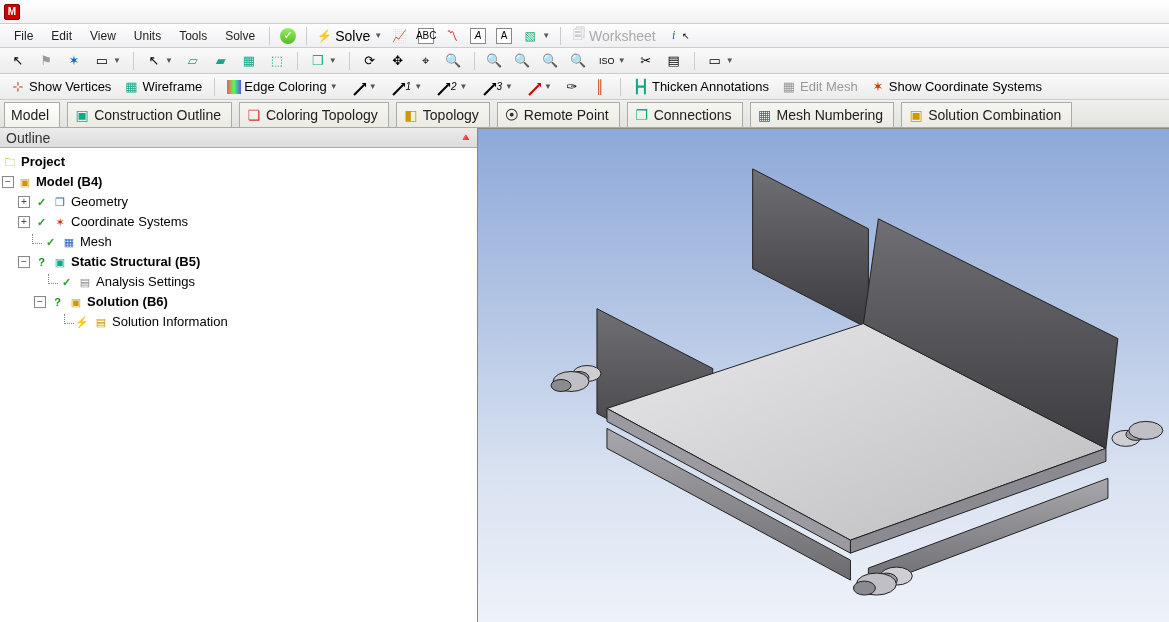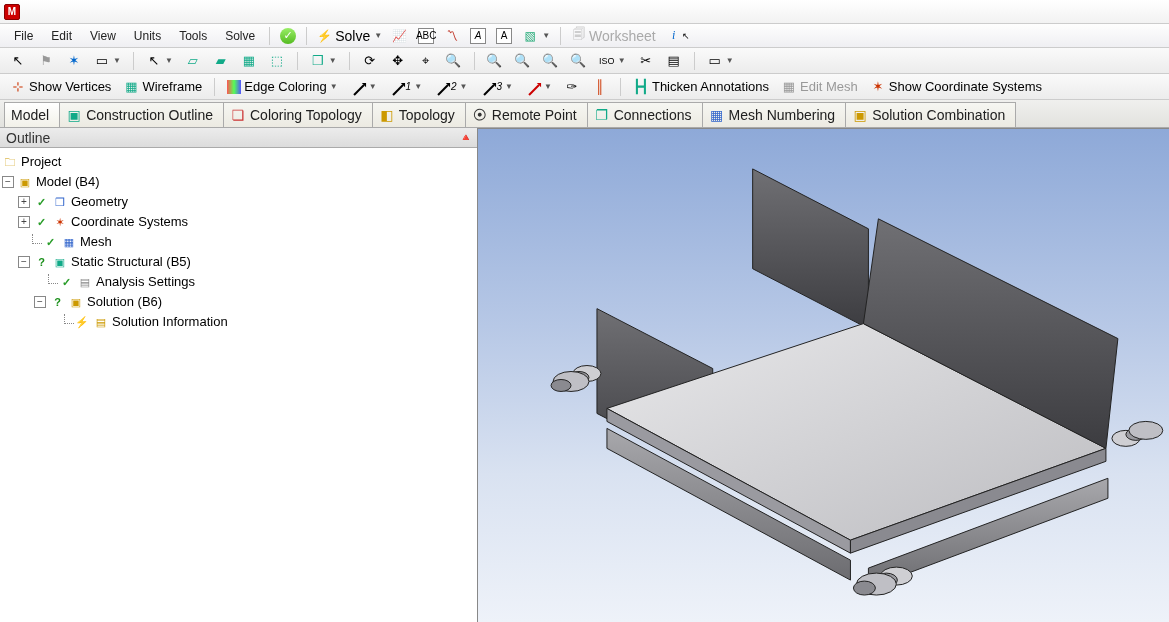--- a/index.html
+++ b/index.html
@@ -38,21 +38,21 @@
   
   .pencil { display:inline-block; width:14px; height:2px; background:#000; transform:rotate(-45deg);
             margin:6px 0 0 2px; position:relative; }
   .pencil::after { content:""; position:absolute; right:-3px; top:-2px; width:0; height:0;
                    border-left:3px solid #000; border-top:3px solid transparent; border-bottom:3px solid transparent; }
   .pencil.red { background:#c00; } .pencil.red::after{ border-left-color:#c00; }
   .slash-lbl { font-size:10px; font-style:italic; margin-left:-2px; }
 
   
   .tabstrip { height: 28px; background: linear-gradient(#f0f0ee,#e2e2de); border-bottom:1px solid #aaa;
-              display:flex; align-items:flex-end; padding-left:4px; gap:0; font-size:14px; }
+              display:flex; align-items:flex-end; padding-left:4px; gap:8px; font-size:14px; }
   .tab { padding:4px 10px 4px 6px; display:flex; align-items:center; gap:4px;
          border:1px solid #aaa; border-bottom:none; background:linear-gradient(#f6f6f2,#eceae2);
          margin-right:-1px; position:relative; color:#202020; }
   .tab.active { background:linear-gradient(#fff,#f2f1e9); z-index:2; }
   .tab .ico { width:16px; height:16px; display:inline-flex; align-items:center; justify-content:center; }
 
   
   .split { display:flex; height: calc(622px - 24px - 24px - 26px - 26px - 28px); }
   .treepane { width: 478px; border-right:1px solid #888; display:flex; flex-direction:column; }
   .outline-hdr { height:20px; background:linear-gradient(#ececec,#dcdcdc); border-bottom:1px solid #aaa;
@@ -61,21 +61,21 @@
   .outline-hdr .pin { font-size:11px; color:#555; }
   .tree { padding:4px 2px; font-size:13px; line-height:20px; overflow:auto; flex:1; background:#fff; }
   .tree .row { display:flex; align-items:center; height:20px; white-space:nowrap; }
   .tree .tgl { width:12px; height:12px; border:1px solid #888; background:#fff; font-size:10px;
                line-height:10px; text-align:center; margin-right:3px; cursor:default; color:#444;}
   .tree .conn { display:inline-block; border-left:1px dotted #888; border-bottom:1px dotted #888;
                 height:10px; margin-bottom:6px; }
   .tree .spacer { display:inline-block; }
   .tree .ic { width:16px; height:16px; margin-right:3px; display:inline-flex; align-items:center;
               justify-content:center; font-size:11px; }
-  .tree .bold { font-weight:normal; }
+  .tree .bold { font-weight:bold; }
   .tree .check::before { content:"✓"; color:#2a9d2a; font-weight:bold; margin-right:-1px; }
   .tree .q::before { content:"?"; color:#1a8f1a; font-weight:bold; margin-right:-1px; }
   .tree .bolt::before { content:"⚡"; color:#e6a400; }
 
   
   .viewport { flex:1; background: linear-gradient(#8ea9d8, #b7c8e6 40%, #d9e2f1 70%, #eef2f9);
               position:relative; overflow:hidden; border-top:1px solid #888; }
   .viewport svg { position:absolute; inset:0; width:100%; height:100%; }
 </style>
 </head>

